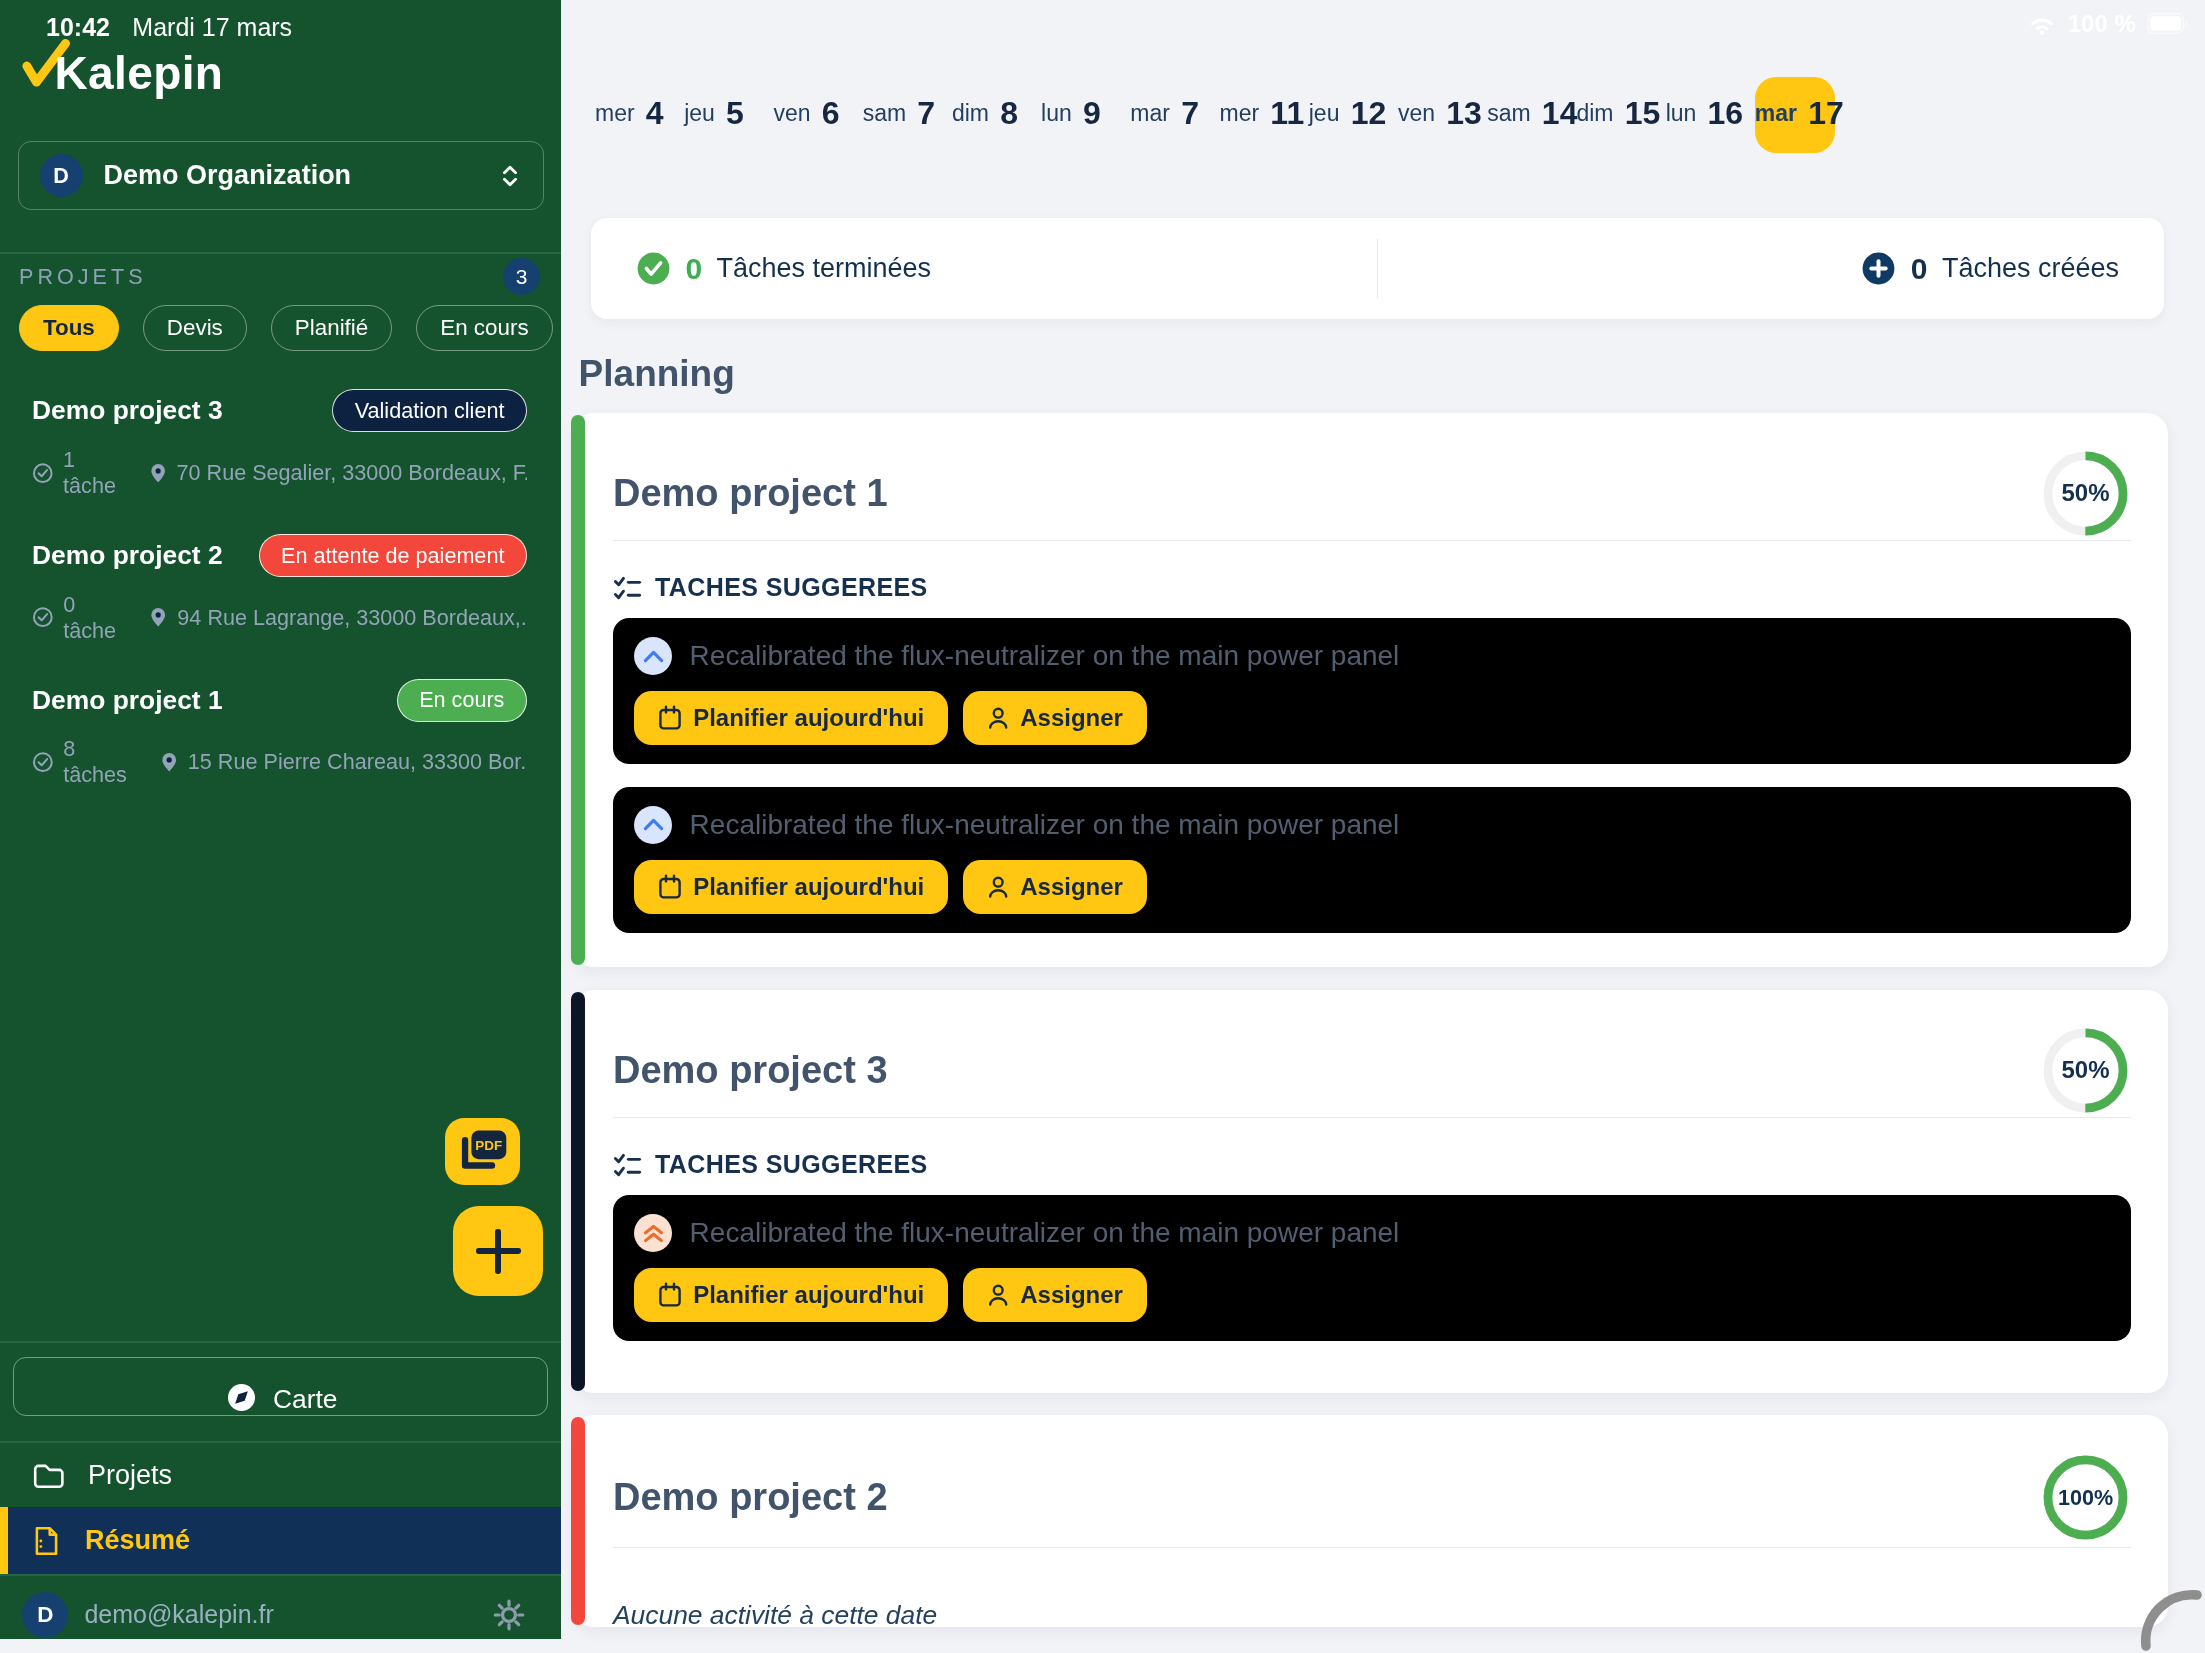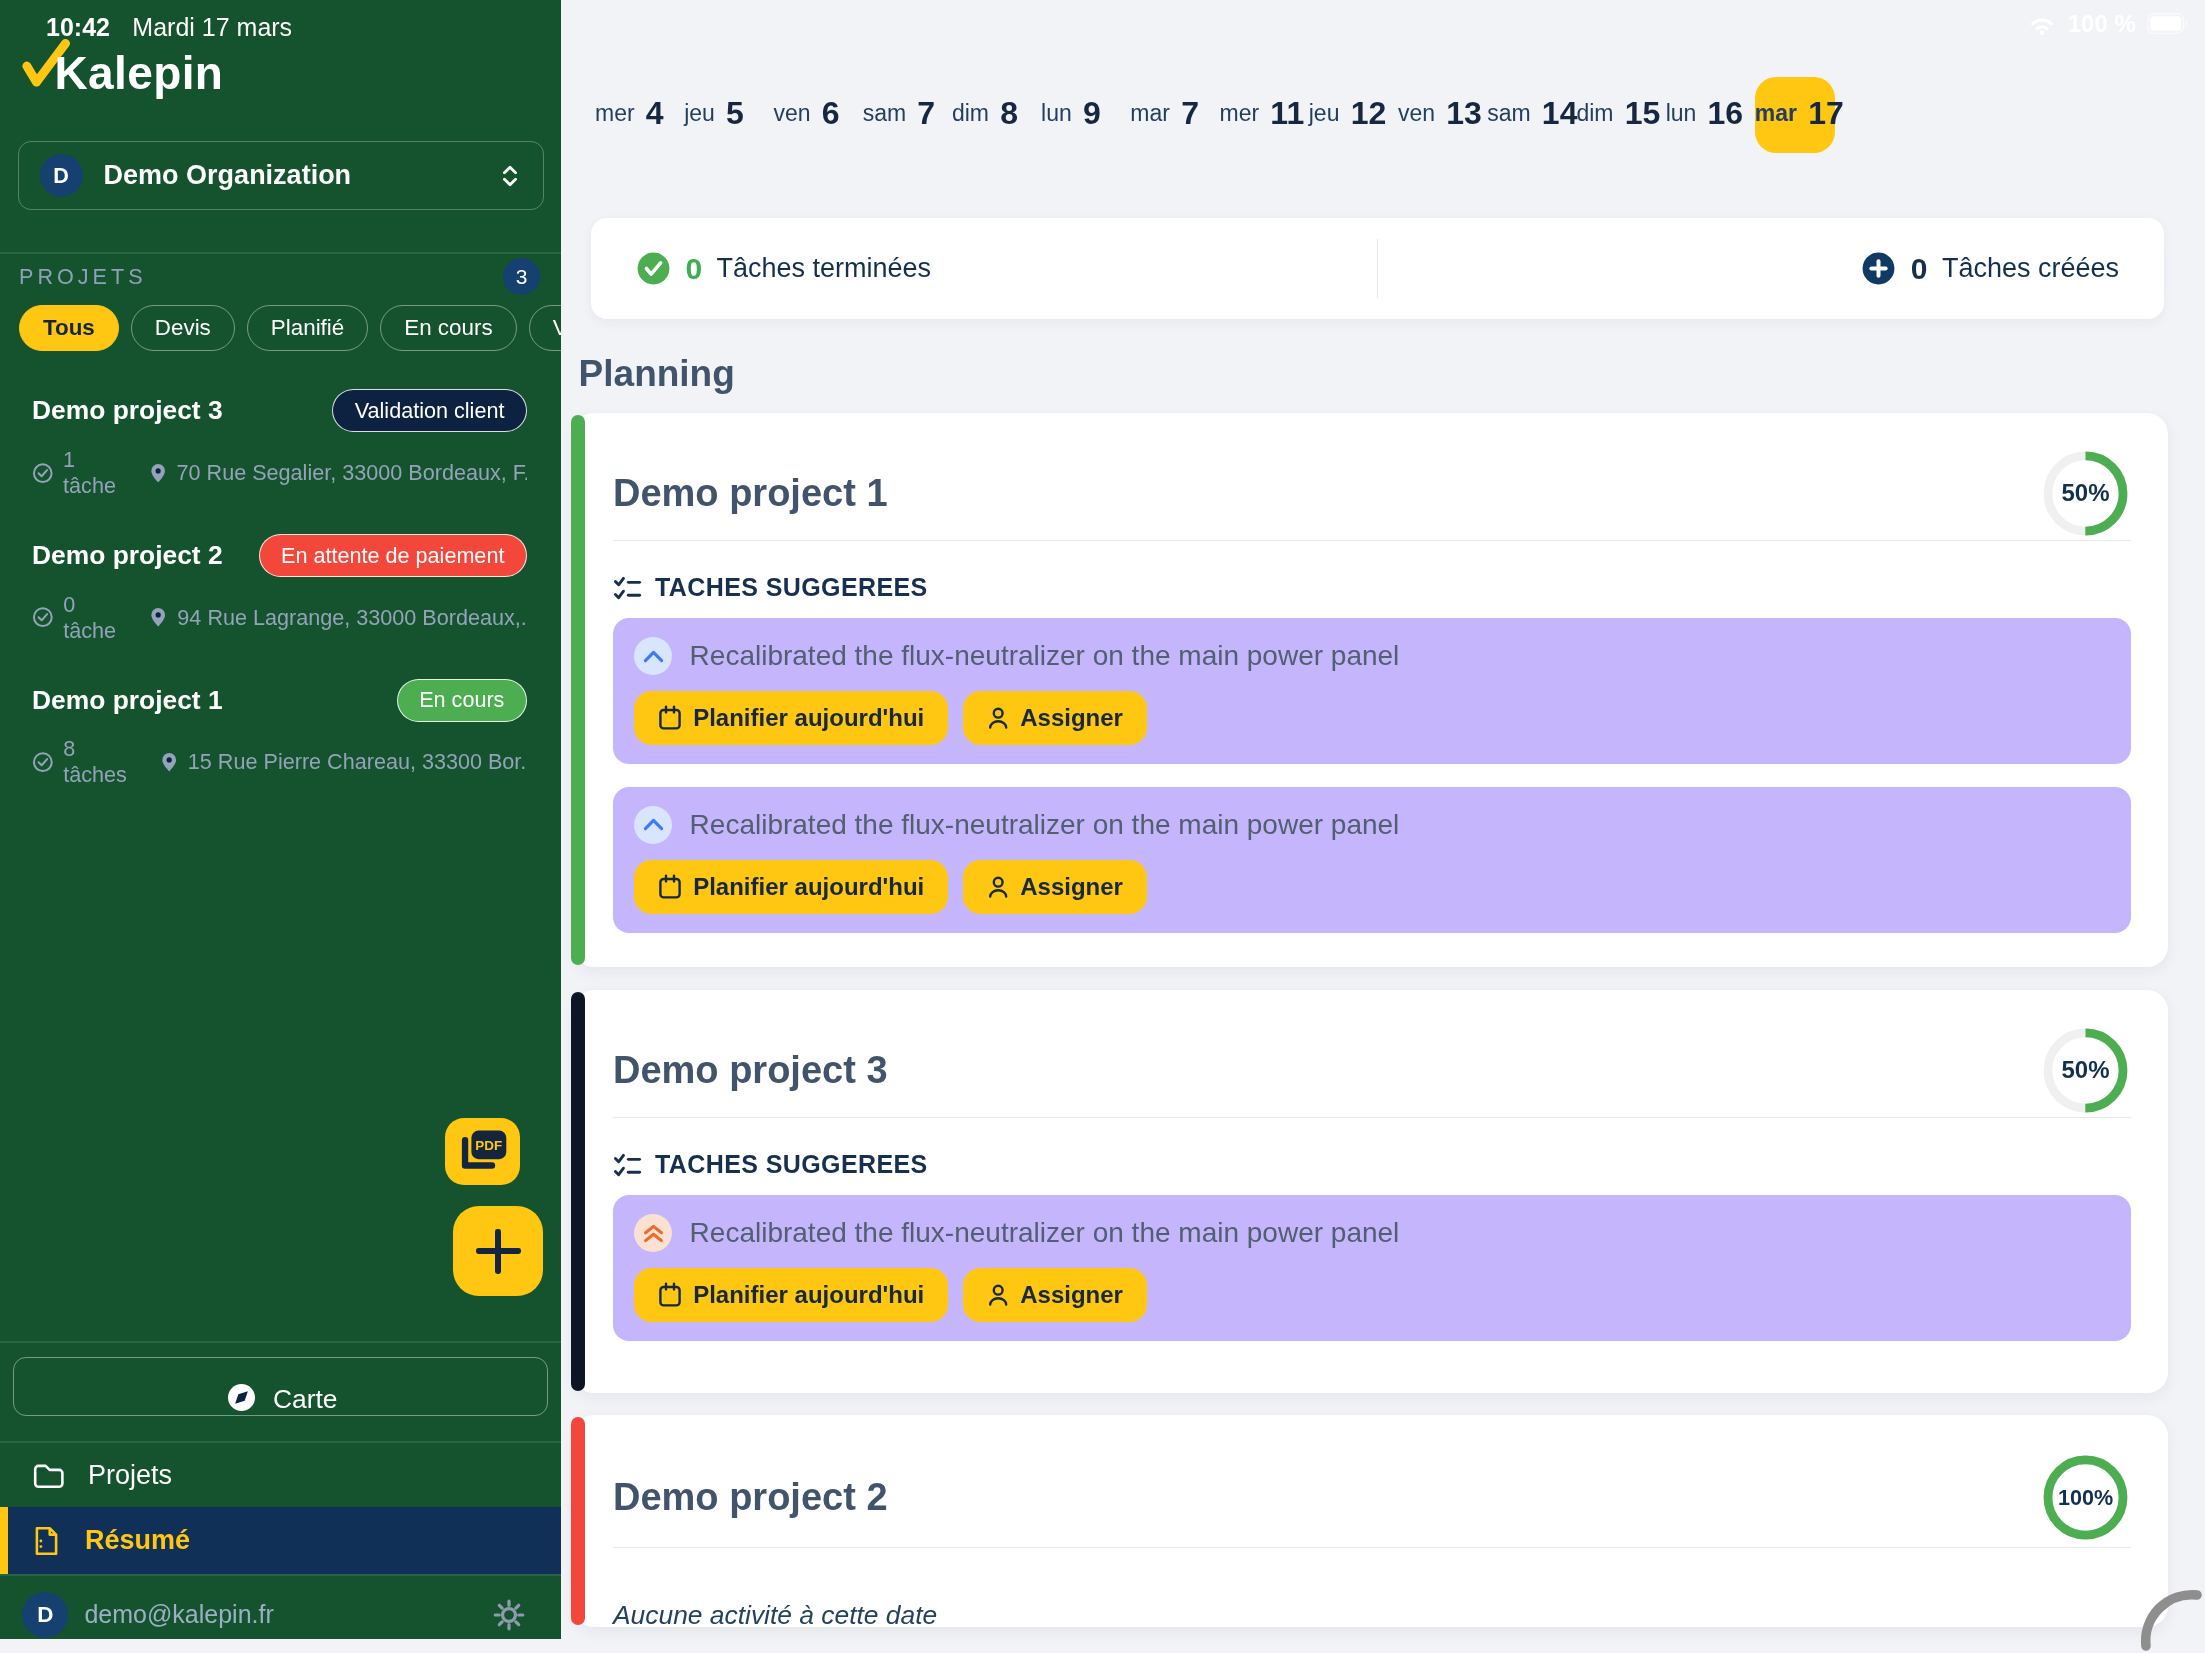--- a/index.html
+++ b/index.html
@@ -27,21 +27,21 @@
 
   .sb-divider { position:absolute; left:0; width:561px; height:1.6px;
     background:rgba(255,255,255,0.10); }
 
   .projects-head { position:absolute; left:19px; right:21px; top:258px; height:37px;
     display:flex; align-items:center; justify-content:space-between; }
   .projects-label { font-size:21.6px; letter-spacing:4px; color:#8fa0b8; }
   .projects-count { width:37px; height:37px; border-radius:50%; background:#15406f;
     display:flex; align-items:center; justify-content:center; font-size:21px; }
 
-  .chips { position:absolute; left:19px; top:305px; width:542px; display:flex; gap:12px;
+  .chips { position:absolute; left:19px; top:305px; width:542px; display:flex; gap:24px;
     overflow:hidden; white-space:nowrap; }
   .chip { flex:none; height:46px; border-radius:24px; padding:0 23px; font-size:22.4px;
     display:inline-flex; align-items:center; color:#fff;
     border:1.6px solid rgba(255,255,255,0.42); background:transparent; cursor:pointer; }
   .chip--active { background:#ffc712; border-color:#ffc712; color:#14263e; font-weight:bold; }
 
   .plist { position:absolute; left:0; top:375px; width:561px; }
   .pitem { padding:14.4px 34px 21px 32px; cursor:pointer; }
   .pitem-top { display:flex; align-items:center; justify-content:space-between; }
   .pname { font-size:26.4px; font-weight:bold; }
@@ -126,21 +126,21 @@
   .ring-bg { fill:none; stroke:#f0f0f0; stroke-width:11; }
   .ring-val { fill:none; stroke:#4cae50; stroke-width:11;
     transform:rotate(-90deg); transform-origin:50% 50%; }
   .ring-label { position:absolute; inset:0; display:flex; align-items:center;
     justify-content:center; font-size:24px; font-weight:bold; color:#13304f; }
   .ring--full .ring-label { font-size:21.6px; }
 
   .section-label { margin-top:32px; display:flex; align-items:center; gap:13px;
     font-size:25px; font-weight:bold; color:#16304f; letter-spacing:0.4px; }
 
-  .taskbox { margin-top:16px; background:#c4b5fd; border-radius:16px;
+  .taskbox { margin-top:16px; background:#000000; border-radius:16px;
     padding:19px 24px 19px 21px; }
   .taskbox + .taskbox { margin-top:22.4px; }
   .task-row { display:flex; align-items:center; gap:17.6px; }
   .prio { width:38px; height:38px; border-radius:50%; flex:none; display:flex;
     align-items:center; justify-content:center; }
   .prio--med { background:#d9e5fd; }
   .prio--high { background:#fae1d2; }
   .task-text { font-size:28px; color:#525f70; }
   .task-actions { margin-top:16px; display:flex; gap:14.4px; }
   .tbtn { height:54px; border-radius:17.6px; background:#ffc712; border:none;

